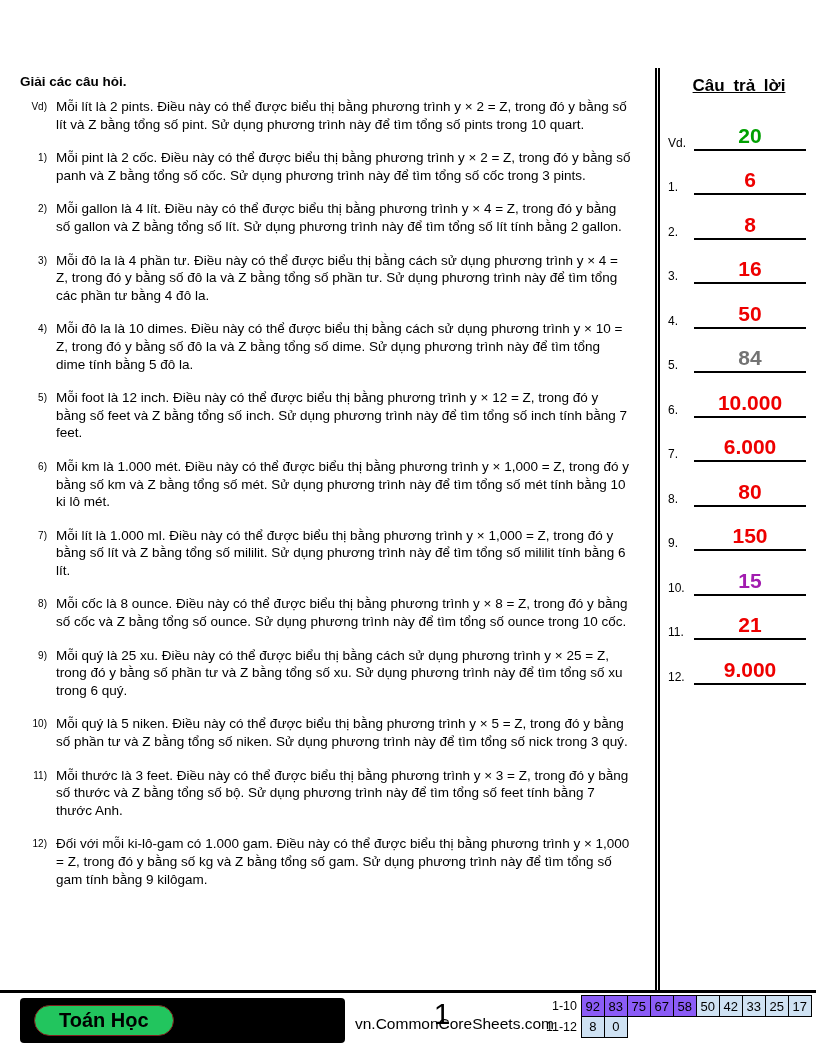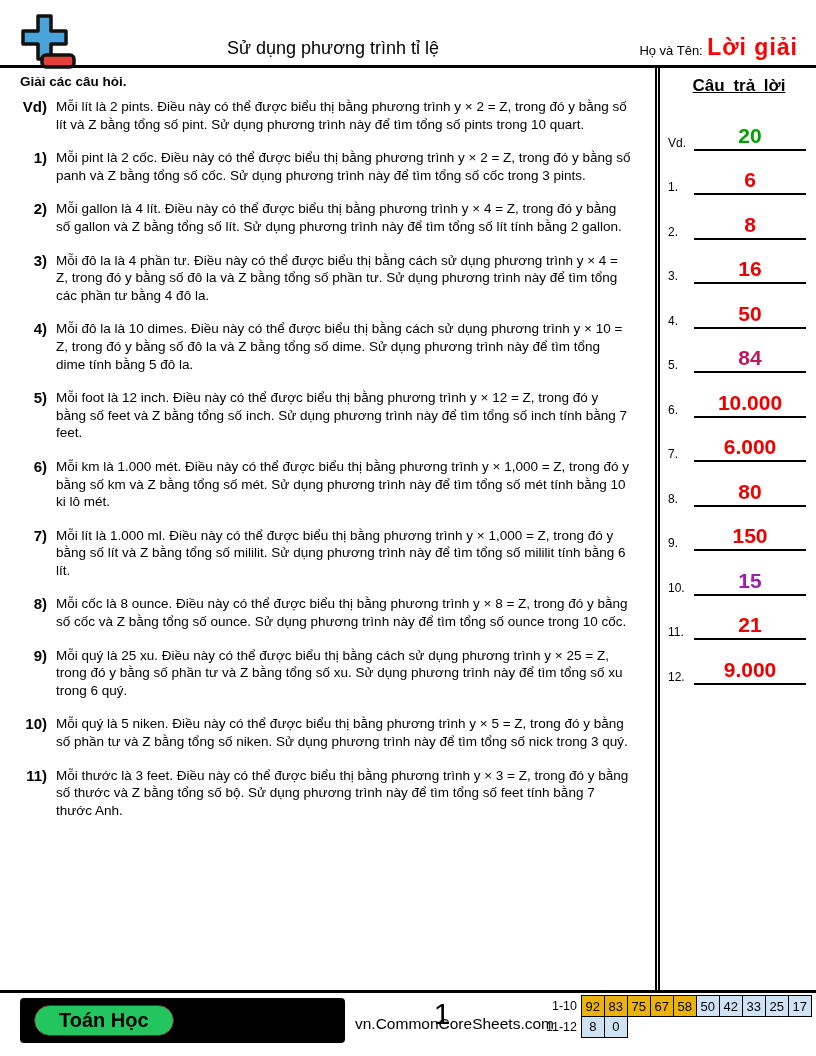--- a/index.html
+++ b/index.html
@@ -14,62 +14,49 @@
   .title { position:absolute; left:150px; right:300px; bottom:6px; text-align:center; font-size:18px; }
   .name-area { position:absolute; right:18px; bottom:4px; white-space:nowrap; }
   .name-label { font-size:13px; }
   .name-value { font-size:23px; font-weight:bold; color:#f00; letter-spacing:1px; }
   
   .content { position:absolute; top:68px; left:0; right:0; bottom:66px; display:flex; }
   .questions-col { width:655px; padding:6px 10px 0 20px; }
   .answers-col { flex:1; border-left:5px double #000; padding:6px 6px 16px 8px; }
   .instructions { font-weight:bold; font-size:13.5px; margin-bottom:9px; }
   .question { display:flex; margin-bottom:16px; }
-  .qnum { width:36px; min-width:36px; text-align:right; font-weight:bold; font-size:15px; line-height:17.6px; padding-right:9px; }
+  .qnum { width:36px; min-width:36px; text-align:right; font-weight:normal; font-size:10px; line-height:17.6px; padding-right:9px; }
   .qtext { font-size:13.5px; line-height:17.6px; max-width:575px; }
   .answers-header { font-weight:bold; font-size:17px; text-align:center; text-decoration:underline; margin:2px 0 10px 0; word-spacing:4px; }
   .answer-row { display:flex; align-items:flex-end; height:44.5px; }
   .answer-label { font-size:12px; padding-bottom:1px; width:26px; min-width:26px; }
   .answer-line { flex:1; border-bottom:2px solid #000; text-align:center; margin-right:4px; }
   .answer-value { font-size:21px; font-weight:bold; line-height:1; padding-bottom:3px; display:inline-block; }
   
   .footer { position:absolute; left:0; right:0; bottom:0; height:66px; border-top:3px solid #000; }
   .subject-band { position:absolute; left:20px; top:5px; width:325px; height:45px; background:#000; border-radius:4px; display:flex; align-items:center; }
   .subject-pill { margin-left:14px; background:#22c55e; border:1px solid #7f1d1d; border-radius:17px; padding:3px 24px; font-size:20px; font-weight:bold; white-space:nowrap; }
   .website { position:absolute; left:355px; top:22px; font-size:15.5px; }
   .page-number { position:absolute; left:420px; top:4px; width:44px; text-align:center; font-size:30px; }
   .score-table { position:absolute; right:4px; top:2px; }
   .score-row { display:flex; align-items:center; }
   .score-label { width:46px; text-align:right; font-size:12.5px; padding-right:5px; }
   .score-cell {
     width:24.5px; height:22px; border:1.5px solid #000; margin-left:-1.5px;
     display:flex; align-items:center; justify-content:center;
-    font-size:13px; background:#eab308;
+    font-size:13px; background:#8b5cf6;
   }
   .score-cell.shaded { background:#cfe2f3; }
   .score-row + .score-row { margin-top:-1.5px; }
 </style>
 </head>
 <body>
 
 <div class="page">
 
-  <div class="header">
-    <div class="logo">
-      <svg viewBox="0 0 64 58" width="64" height="58">
-        <path d="M24 4 h13 v15 h15 v13 h-15 v15 h-13 v-15 H9 v-13 h15 z" fill="#49a4d9" stroke="#111" stroke-width="3.5" stroke-linejoin="round"></path>
-        <rect x="28" y="43" width="32" height="12" rx="4" fill="#e2403b" stroke="#111" stroke-width="3.5"></rect>
-      </svg>
-    </div>
-    <div class="title">Sử dụng phương trình tỉ lệ</div>
-    <div class="name-area">
-      <span class="name-label">Họ và Tên:</span>
-      <span class="name-value">Lời giải</span>
-    </div>
-  </div>
 
   <div class="content">
 
     <div class="questions-col">
       <div class="instructions">Giải các câu hỏi.</div>
       <div>
 
           <div class="question">
             <div class="qnum">Vd)</div>
             <div class="qtext">Mỗi lít là 2 pints. Điều này có thể được biểu thị bằng phương trình y × 2 = Z, trong đó y bằng số lít và Z bằng tổng số pint. Sử dụng phương trình này để tìm tổng số pints trong 10 quart.</div>
@@ -123,20 +110,24 @@
           <div class="question">
             <div class="qnum">10)</div>
             <div class="qtext">Mỗi quý là 5 niken. Điều này có thể được biểu thị bằng phương trình y × 5 = Z, trong đó y bằng số phần tư và Z bằng tổng số niken. Sử dụng phương trình này để tìm tổng số nick trong 3 quý.</div>
           </div>
 
           <div class="question">
             <div class="qnum">11)</div>
             <div class="qtext">Mỗi thước là 3 feet. Điều này có thể được biểu thị bằng phương trình y × 3 = Z, trong đó y bằng số thước và Z bằng tổng số bộ. Sử dụng phương trình này để tìm tổng số feet tính bằng 7 thước Anh.</div>
           </div>
 
+          <div class="question">
+            <div class="qnum">12)</div>
+            <div class="qtext">Đối với mỗi ki-lô-gam có 1.000 gam. Điều này có thể được biểu thị bằng phương trình y × 1,000 = Z, trong đó y bằng số kg và Z bằng tổng số gam. Sử dụng phương trình này để tìm tổng số gam tính bằng 9 kilôgam.</div>
+          </div>
         </div>
     </div>
 
     <div class="answers-col">
       <div class="answers-header">Câu trả lời</div>
       <div>
 
           <div class="answer-row">
             <div class="answer-label">Vd.</div>
             <div class="answer-line">
@@ -168,21 +159,21 @@
           <div class="answer-row">
             <div class="answer-label">4.</div>
             <div class="answer-line">
               <span class="answer-value" style="color: rgb(238, 0, 0);">50</span>
             </div>
           </div>
 
           <div class="answer-row">
             <div class="answer-label">5.</div>
             <div class="answer-line">
-              <span class="answer-value" style="color: #be185d; margin-top: 12px;">84</span>
+              <span class="answer-value" style="color: #737373; margin-top: 12px;">84</span>
             </div>
           </div>
 
           <div class="answer-row">
             <div class="answer-label">6.</div>
             <div class="answer-line">
               <span class="answer-value" style="color: rgb(238, 0, 0);">10.000</span>
             </div>
           </div>
 

